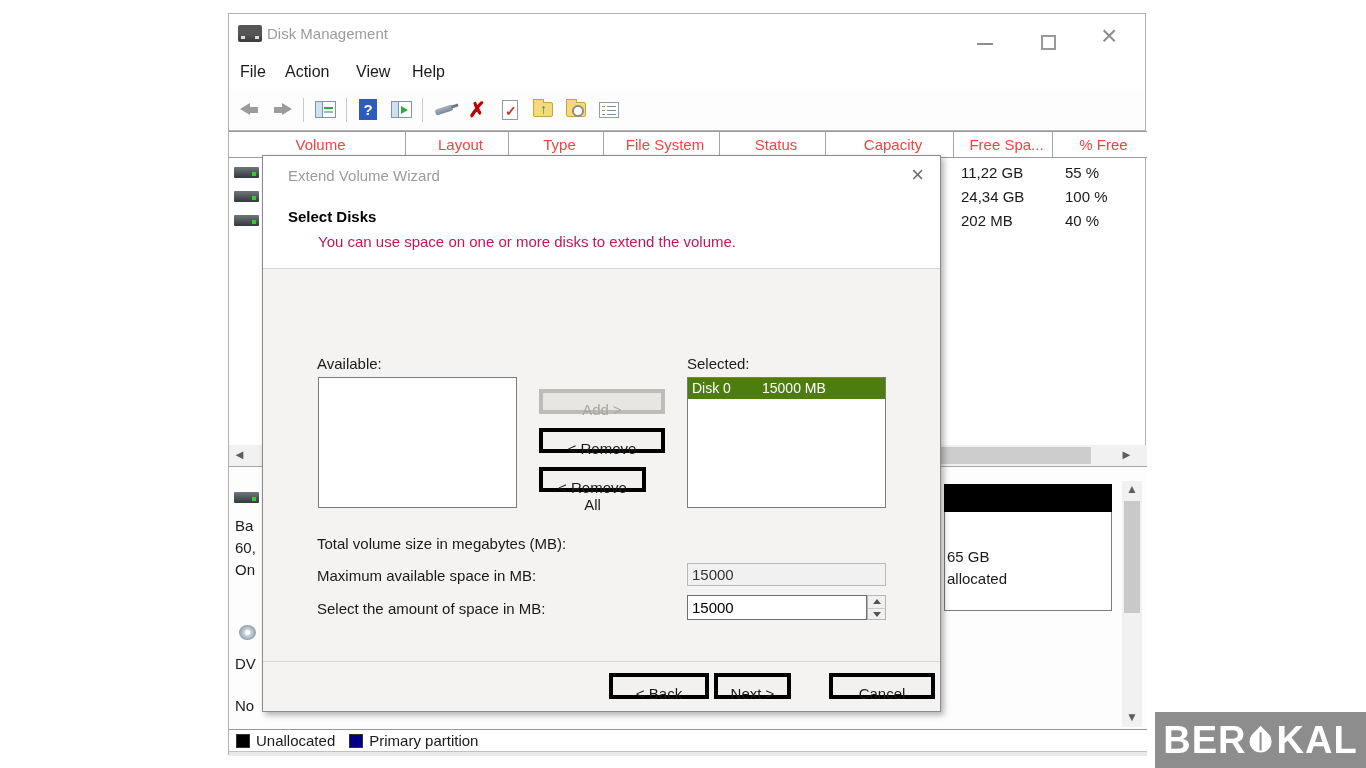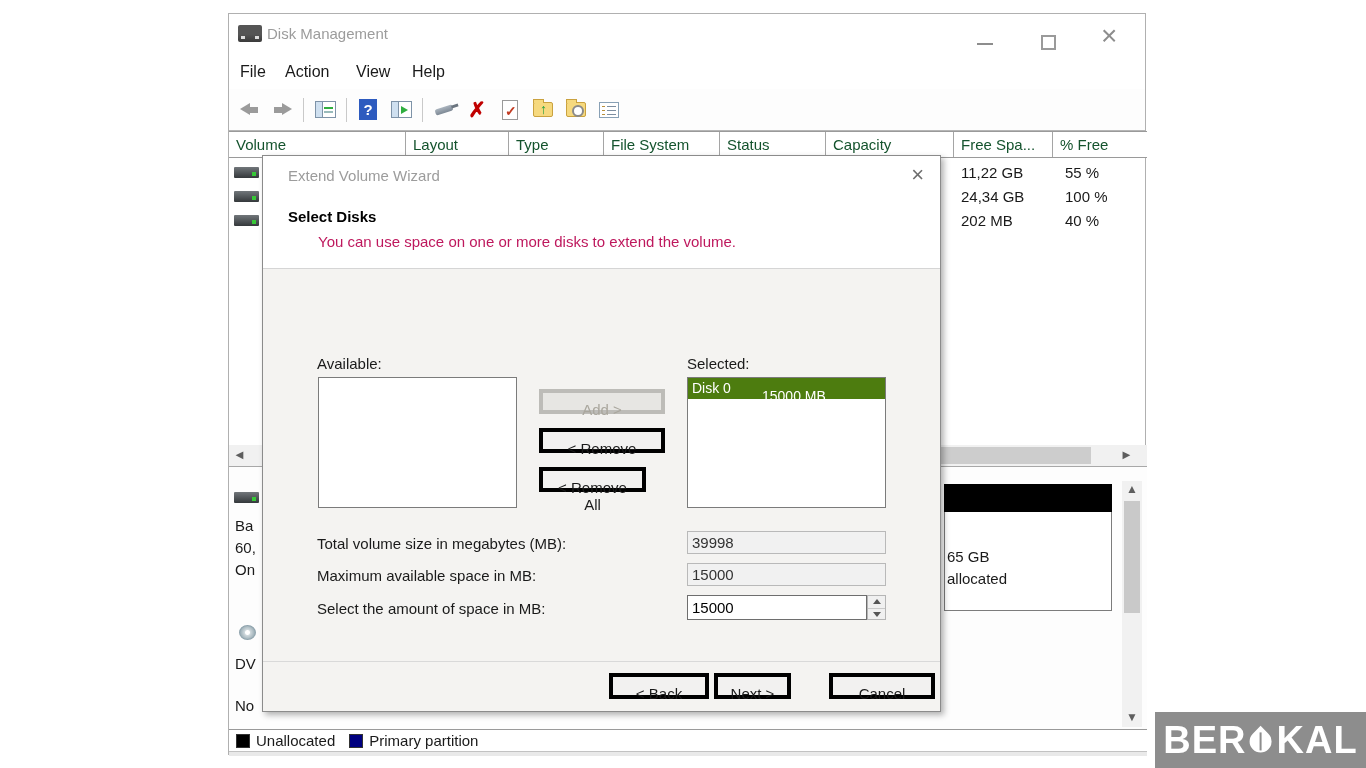--- a/index.html
+++ b/index.html
@@ -57,21 +57,21 @@
                           border:2px solid #8a8a8a; border-radius:50%; background:#fff; }
   .ic-list { width:20px; height:16px; background:#fff; border:1px solid #88a0b5; position:relative; }
   .ic-list::after { content:""; position:absolute; left:7px; top:3px; right:2px; height:10px;
                     background:repeating-linear-gradient(#7d8ea0 0 1px, transparent 1px 4px); }
   .ic-list::before { content:""; position:absolute; left:2px; top:3px; width:3px; height:10px;
                     background:repeating-linear-gradient(#b8903c 0 1px, transparent 1px 4px); }
 
   
   .hdrrow { position:absolute; left:0; top:117px; width:918px; height:27px;
             border-top:1px solid #9a9a9a; border-bottom:1px solid #9a9a9a; background:#fff; display:flex; }
-  .hcell { height:100%; border-right:1px solid #a5a5a5; font-size:15px; padding:4px 0 0 7px; color:#14532d; }
+  .hcell { height:100%; border-right:1px solid #a5a5a5; font-size:15px; padding:4px 0 0 7px; color:#ef4444;text-align:center; }
   .hcell:last-child { border-right:none; }
 
   
   .vrow { position:absolute; left:0; width:918px; height:23px; font-size:15px; }
   .ic-disk { position:absolute; left:5px; top:5px; width:25px; height:11px;
              background:linear-gradient(#71767a,#34383b); border-radius:1px; }
   .ic-disk::after { content:""; position:absolute; right:3px; bottom:2px; width:4px; height:4px; background:#37c837; }
   .cell-free { position:absolute; left:732px; top:2px; }
   .cell-pct  { position:absolute; left:836px; top:2px; }
   .row3-s { position:absolute; left:33px; top:2px; }
@@ -111,21 +111,21 @@
   .wiz-title { position:absolute; left:25px; top:11px; font-size:15px; color:#9c9c9c; }
   .wiz-close { position:absolute; right:16px; top:6px; font-size:22px; color:#6e6e6e; }
   .wiz-heading { position:absolute; left:25px; top:52px; font-size:15px; font-weight:bold; color:#000; }
   .wiz-sub { position:absolute; left:55px; top:77px; font-size:15px; color:#be185d; }
   .wiz-body { position:absolute; left:0; top:113px; right:0; bottom:0; background:#f4f3f1; }
   .wiz-text { position:absolute; left:54px; top:28px; width:582px; font-size:15px; line-height:18.5px; color:#1a1a1a; }
   .lbl { position:absolute; font-size:15px; color:#1a1a1a; }
   .listbox { position:absolute; width:199px; height:131px; background:#fff; border:1px solid #7b7b7b; }
   .sel-item { height:21px; background:#4d7c0f; color:#fff; font-size:14px; position:relative; }
   .sel-name { position:absolute; left:4px; top:2px; }
-  .sel-size { position:absolute; left:74px; top:2px;margin-top:8px; }
+  .sel-size { position:absolute; left:74px; top:2px; }
   .btn { position:absolute; background:#f2f1f0; border:4px solid #000000; font-size:15px;
          font-family:"Liberation Sans",sans-serif; text-align:center; color:#1a1a1a; padding:8px; }
   .btn:disabled, .btn.disabled { background:#e7e6e3; border-color:#bdbcb8; color:#aaa79e; }
   .field { position:absolute; width:199px; height:23px; font-size:15px; font-family:"Liberation Sans",sans-serif;
            padding:1px 4px; }
   .field.ro { background:#f1f1f1; border:1px solid #b9b9b9; color:#333; }
   .field.active { background:#fff; border:1px solid #6e6e6e; width:180px; }
   .spinner { position:absolute; left:604px; top:326px; width:19px; height:25px; background:#f0f0f0;
              border:1px solid #b5b5b5; }
   .spin-up, .spin-dn { position:absolute; left:0; width:17px; height:11px; text-align:center; }
@@ -293,21 +293,20 @@
     <button class="btn" style="left:276px; top:198px; width:107px; height:25px">&lt; Remove All</button>
 
     <div class="listbox" style="left:424px; top:108px">
       <div class="sel-item">
         <span class="sel-name">Disk 0</span>
         <span class="sel-size">15000 MB</span>
       </div>
     </div>
 
     <span class="lbl" style="left:54px; top:266px">Total volume size in megabytes (MB):</span>
-    <input class="field ro" style="left: 424px; top: 262px;" readonly="" value="39998">
 
     <span class="lbl" style="left:54px; top:298px">Maximum available space in MB:</span>
     <input class="field ro" style="left: 424px; top: 294px;" readonly="" value="15000">
 
     <span class="lbl" style="left:54px; top:331px">Select the amount of space in MB:</span>
     <input class="field active" style="left: 424px; top: 326px; height: 25px;" value="15000">
     <div class="spinner">
       <div class="spin-up"></div>
       <div class="spin-dn"></div>
     </div>

